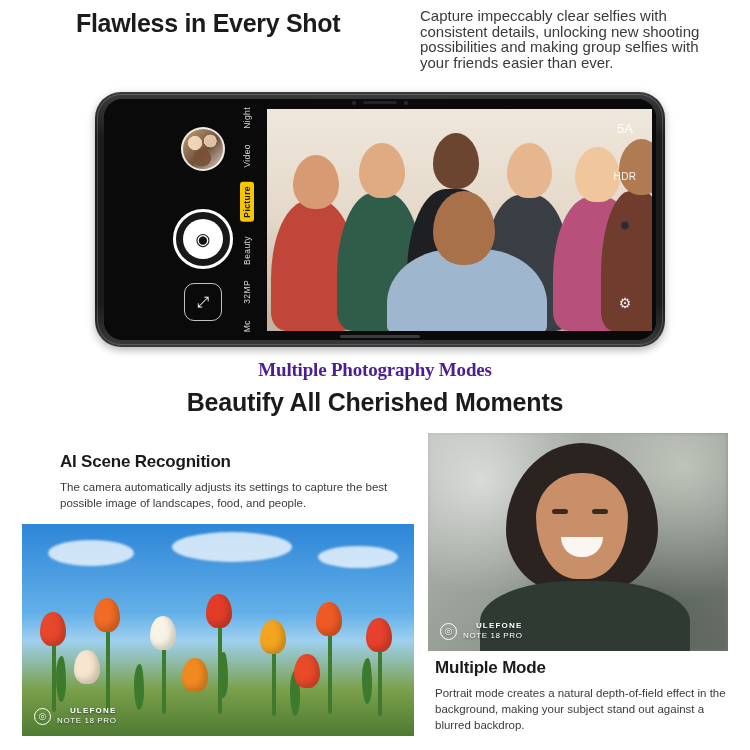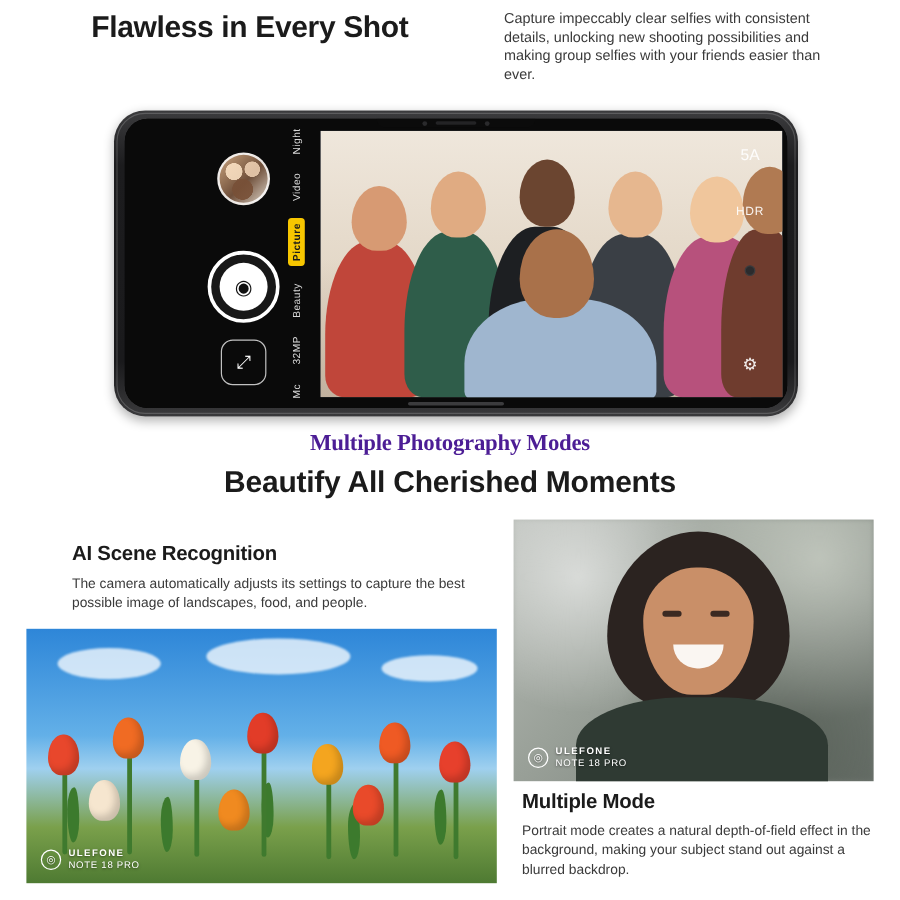--- a/index.html
+++ b/index.html
@@ -42,21 +42,21 @@
     letter-spacing: -0.3px;
     line-height: 30px;
     margin-top: 2px;
     white-space: nowrap;
   }
   .top-desc {
     position: absolute;
     left: 420px;
     top: 8px;
     width: 285px;
-    font-size: 12px;
+    font-size: 15px;
     line-height: 15.5px;
     color: #3a3a3a;
   }
 
   
   .phone-wrap {
     position: absolute;
     left: 95px;
     top: 92px;
     width: 570px;
@@ -406,21 +406,21 @@
     width: 17px; height: 17px;
     border-radius: 50%;
     border: 1.4px solid #ffffff;
     display: flex;
     align-items: center;
     justify-content: center;
     font-size: 9px;
     line-height: 1;
   }
   .wm-text { line-height: 10px; }
-  .wm-brand { font-size: 8px; font-weight: bold; letter-spacing: 1.2px; }
+  .wm-brand { font-size: 8px; font-weight: bold; letter-spacing: 1.2px; text-align: right; }
   .wm-model { font-size: 8px; letter-spacing: 0.6px; }
 </style>
 </head>
 <body>
 
 <div class="top-head">
   <div class="headline-block">
     <div class="headline-main">Flawless in Every Shot</div>
   </div>
   <div class="top-desc">Capture impeccably clear selfies with consistent details, unlocking new shooting possibilities and making group selfies with your friends easier than ever.</div>

